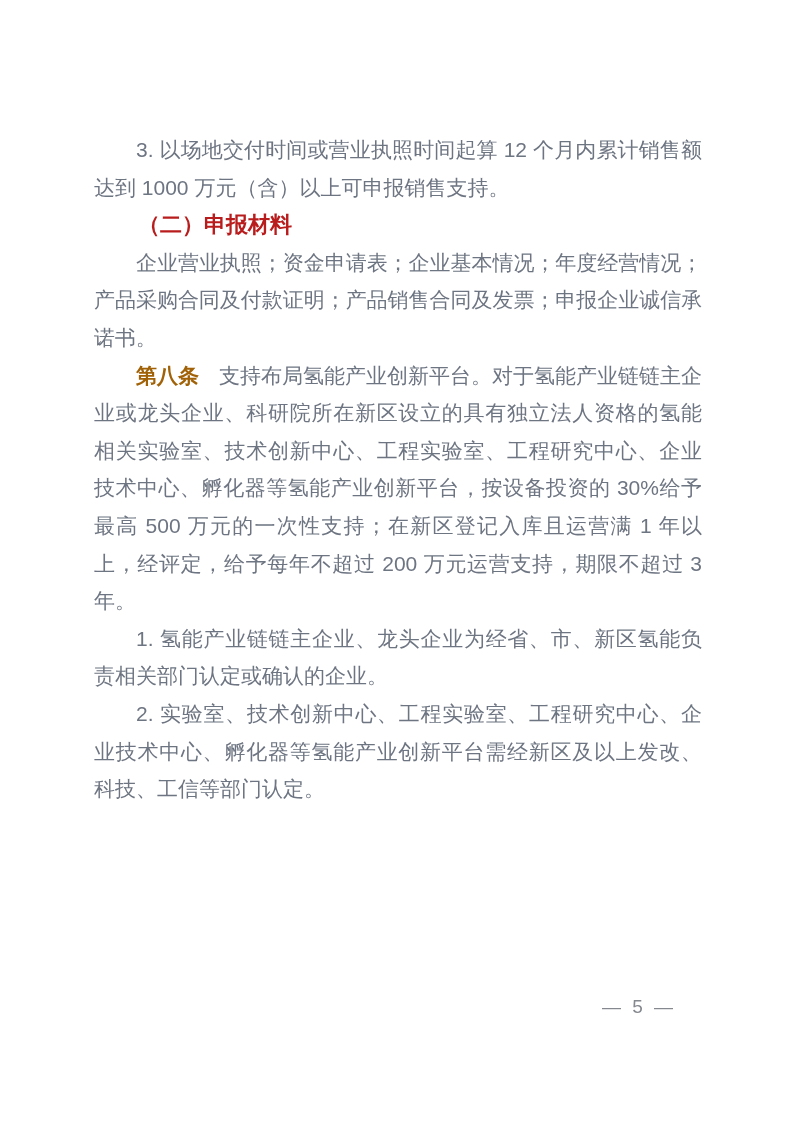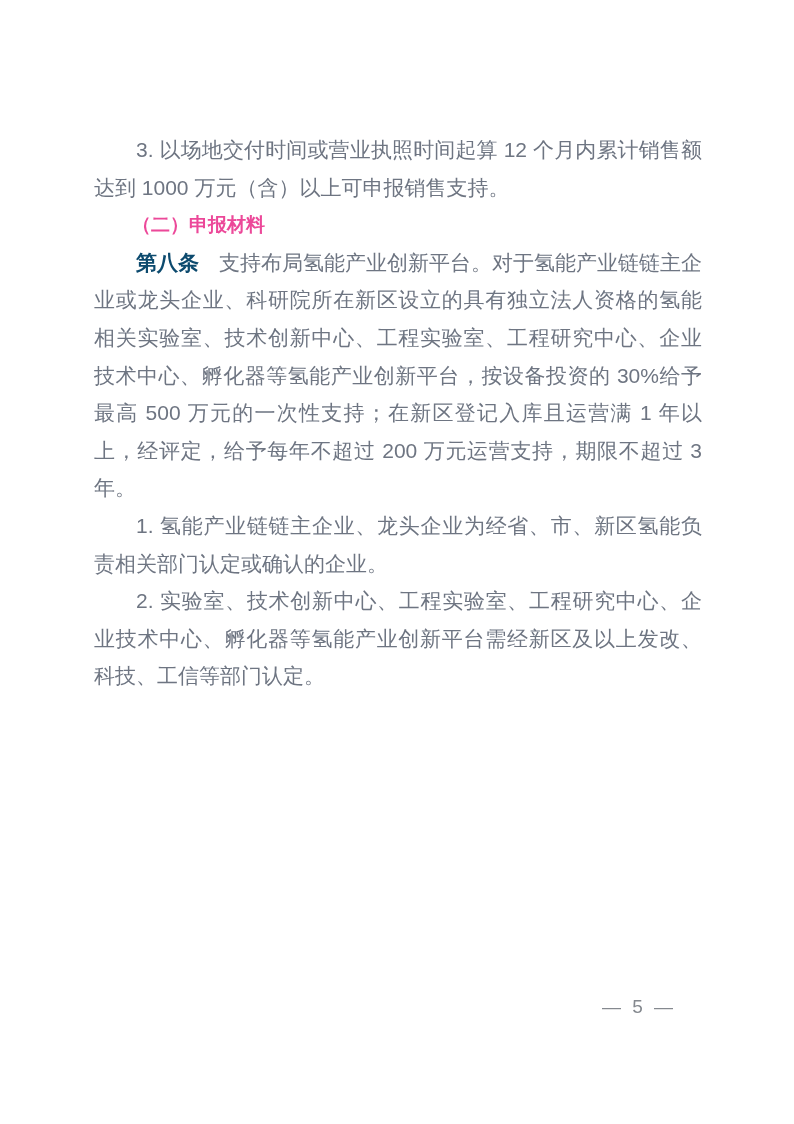--- a/index.html
+++ b/index.html
@@ -29,29 +29,29 @@
     text-justify: inter-ideograph;
     text-indent: 2em;
     color: #6e7582;
     word-break: break-all;
   }
   .para.tight {
     letter-spacing: -0.15px;
   }
   .heading {
     margin: 0;
-    font-size: 19px;
+    font-size: 22px;
     line-height: 37.6px;
     text-indent: 2em;
     font-weight: bold;
-    color: #ec4899;
+    color: #b91c1c;
   }
   .lead-bold {
     font-weight: bold;
-    color: #0c4a6e;
+    color: #a16207;
     margin-right: 0.95em;
   }
   .page-number {
     position: absolute;
     top: 995px;
     right: 118px;
     font-size: 19px;
     line-height: 24px;
     color: #85898f;
     letter-spacing: 3px;
@@ -61,20 +61,21 @@
 </head>
 <body>
 
 <div class="page">
   <div class="content">
 
     <p class="para">3. 以场地交付时间或营业执照时间起算 12 个月内累计销售额达到 1000 万元（含）以上可申报销售支持。</p>
 
     <p class="heading">（二）申报材料</p>
 
+    <p class="para tight">企业营业执照；资金申请表；企业基本情况；年度经营情况；产品采购合同及付款证明；产品销售合同及发票；申报企业诚信承诺书。</p>
 
     <p class="para">
       <span class="lead-bold">第八条</span><span>支持布局氢能产业创新平台。对于氢能产业链链主企业或龙头企业、科研院所在新区设立的具有独立法人资格的氢能相关实验室、技术创新中心、工程实验室、工程研究中心、企业技术中心、孵化器等氢能产业创新平台，按设备投资的 30%给予最高 500 万元的一次性支持；在新区登记入库且运营满 1 年以上，经评定，给予每年不超过 200 万元运营支持，期限不超过 3 年。</span>
     </p>
 
 
     <p class="para">1. 氢能产业链链主企业、龙头企业为经省、市、新区氢能负责相关部门认定或确认的企业。</p>
 
     <p class="para">2. 实验室、技术创新中心、工程实验室、工程研究中心、企业技术中心、孵化器等氢能产业创新平台需经新区及以上发改、科技、工信等部门认定。</p>
 

